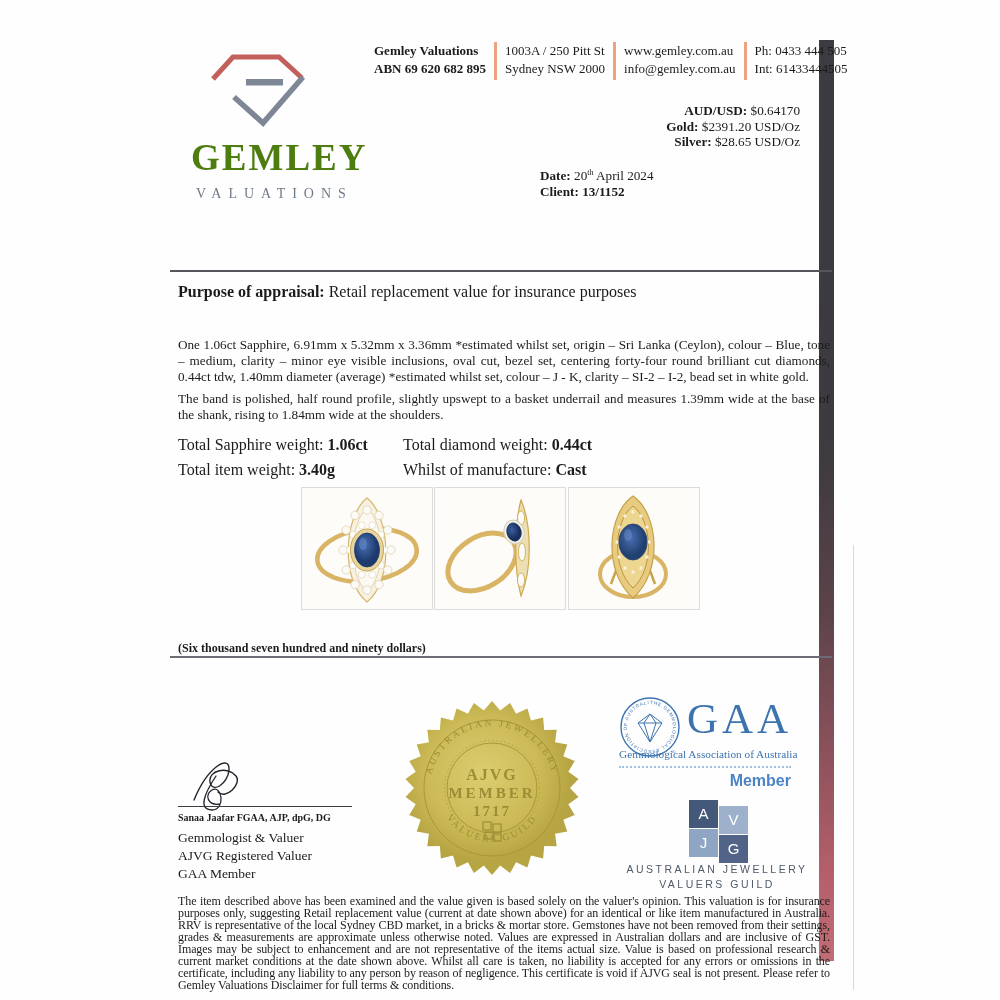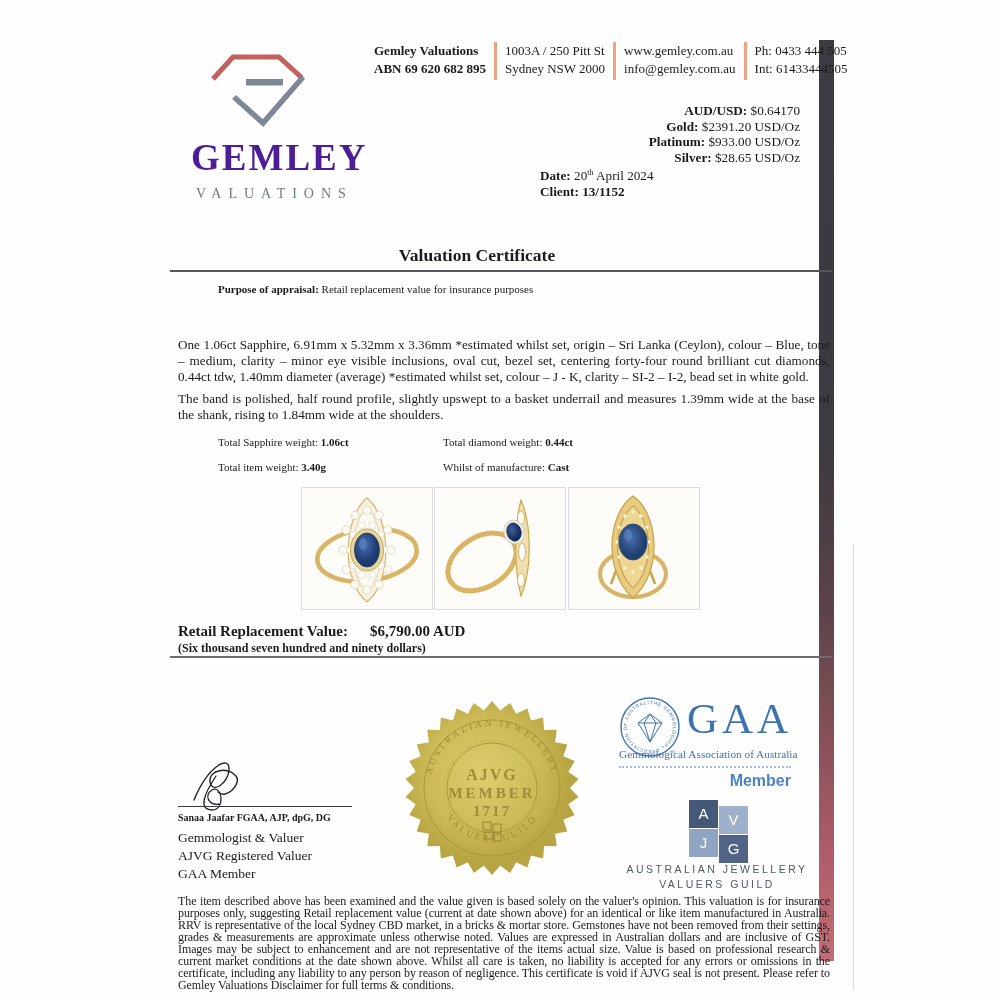--- a/index.html
+++ b/index.html
@@ -6,35 +6,35 @@
   .page{position:relative;width:1000px;height:1000px;background:#fefefe;
         font-family:"Liberation Serif",serif;color:#1b1b1b;overflow:hidden;}
   .abs{position:absolute;}
   b{font-weight:bold;}
   
   .scan-bar{left:819px;top:40px;width:15px;height:921px;
     background:linear-gradient(180deg,#3b3b41 0%,#3d3a40 45%,#5c4349 62%,#8e525c 78%,#b35f6b 90%,#c26d75 100%);}
   .edge-line{left:853px;top:545px;width:1px;height:445px;background:#d8d8d8;}
   
   .brand-name{left:191px;top:136px;width:160px;font-size:37px;letter-spacing:2px;
-    color:#4c1d95;font-weight:600;}
+    color:#4d7c0f;font-weight:600;}
   .brand-tagline{left:196px;top:186px;width:160px;font-size:14px;letter-spacing:7px;color:#6f7a88;}
   
   .contact{left:374px;top:42px;display:flex;align-items:flex-start;font-size:13px;line-height:18px;}
   .hcol{white-space:nowrap;}
   .hcol.bold{font-weight:bold;}
   .hdiv{width:3px;background:#eca383;height:38px;margin:0 8px;}
   
   .rates{left:540px;top:103px;width:260px;text-align:right;font-size:13.2px;line-height:15.6px;}
   .meta{left:540px;top:165px;width:260px;text-align:left;font-size:13.2px;line-height:15.6px;}
   sup{font-size:8px;}
   
   .title{left:170px;top:245px;width:614px;text-align:center;font-size:17.5px;font-weight:bold;}
   .title-rule{left:170px;top:270px;width:662px;height:2px;background:#55555c;}
-  .body-line{left:178px;width:652px;font-size:11px;margin-left:40px;}
+  .body-line{left:178px;width:652px;font-size:16px;}
   .para{left:178px;width:652px;font-size:13.2px;line-height:16px;text-align:justify;}
   
   .photo{top:487px;width:130px;height:121px;border:1px solid #dcdcdc;background:#fdfcf9;}
   
   .val-line{left:178px;top:623px;font-size:15px;font-weight:bold;}
   .val-amount{margin-left:22px;}
   .val-words{left:178px;top:641px;font-size:12px;font-weight:bold;}
   .val-rule{left:170px;top:656px;width:662px;height:2px;background:#6b6b75;}
   
   .sig-line{left:178px;top:806px;width:174px;height:1px;background:#3c3c44;}
@@ -94,30 +94,28 @@
     <div class="hdiv"></div>
     <div class="hcol">
       <div>Ph: 0433 444 505</div>
       <div>Int: 61433444505</div>
     </div>
   </div>
 
   <div class="abs rates">
     <div><b>AUD/USD:</b><span> $0.64170</span></div>
     <div><b>Gold:</b><span> $2391.20 USD/Oz</span></div>
-    <div><b>Platinum:</b><span> $933.00 USD/Oz</span></div>
     <div><b>Silver:</b><span> $28.65 USD/Oz</span></div>
   </div>
 
   <div class="abs meta">
     <div><b>Date:</b><span> 20</span><sup>th</sup><span> April 2024</span></div>
     <div><b>Client:</b><b> 13/1152</b></div>
   </div>
 
-  <div class="abs title">Valuation Certificate</div>
   <div class="abs title-rule"></div>
 
   <div class="abs body-line" style="top:283px;">
     <b>Purpose of appraisal:</b><span> Retail replacement value for insurance purposes</span>
   </div>
   <div class="abs para" style="top:337px;">One 1.06ct Sapphire, 6.91mm x 5.32mm x 3.36mm *estimated whilst set, origin – Sri Lanka (Ceylon), colour – Blue, tone – medium, clarity – minor eye visible inclusions, oval cut, bezel set, centering forty-four round brilliant cut diamonds, 0.44ct tdw, 1.40mm diameter (average) *estimated whilst set, colour – J - K, clarity – SI-2 – I-2, bead set in white gold.</div>
   <div class="abs para" style="top:391px;">The band is polished, half round profile, slightly upswept to a basket underrail and measures 1.39mm wide at the base of the shank, rising to 1.84mm wide at the shoulders.</div>
 
   <div class="abs body-line" style="top:436px;left:178px;width:225px;">
     <span>Total Sapphire weight: </span><b>1.06ct</b>
@@ -226,23 +224,20 @@
           <circle cx="55.0" cy="54.0" r="1.5"></circle>
           <circle cx="57.6" cy="42.0" r="1.5"></circle>
           <circle cx="64.0" cy="37.0" r="1.5"></circle>
           <circle cx="70.4" cy="42.0" r="1.5"></circle>
         </g>
       <ellipse cx="64" cy="54" rx="14" ry="18" fill="url(#sap3)" stroke="#2a4576" stroke-width="1"></ellipse>
       <ellipse cx="59" cy="47" rx="4" ry="6" fill="#6287c3" opacity="0.6"></ellipse>
     </svg>
   </div>
 
-  <div class="abs val-line">
-    <span>Retail Replacement Value:</span><span class="val-amount">$6,790.00 AUD</span>
-  </div>
   <div class="abs val-words">(Six thousand seven hundred and ninety dollars)</div>
   <div class="abs val-rule"></div>
 
   <svg class="abs" style="left:182px;top:750px;" width="175" height="62" viewBox="0 0 175 62">
     <path d="M12 50 C 26 16, 48 4, 47 20 C 46 34, 30 44, 28 32 C 26 20, 46 16, 54 26 C 60 34, 44 50, 36 42" fill="none" stroke="#23232e" stroke-width="1.4" stroke-linecap="round"></path>
     <path d="M34 26 C 22 44, 16 60, 30 60 C 44 60, 40 34, 30 40 C 22 45, 26 56, 38 54" fill="none" stroke="#23232e" stroke-width="1.3" stroke-linecap="round"></path>
   </svg>
   <div class="abs sig-line"></div>
   <div class="abs sig-name">Sanaa Jaafar FGAA, AJP, dpG, DG</div>
   <div class="abs sig-role" style="top:830px;">Gemmologist &amp; Valuer</div>

